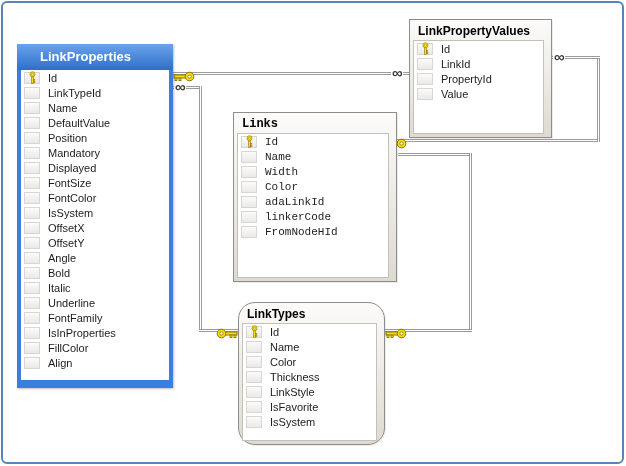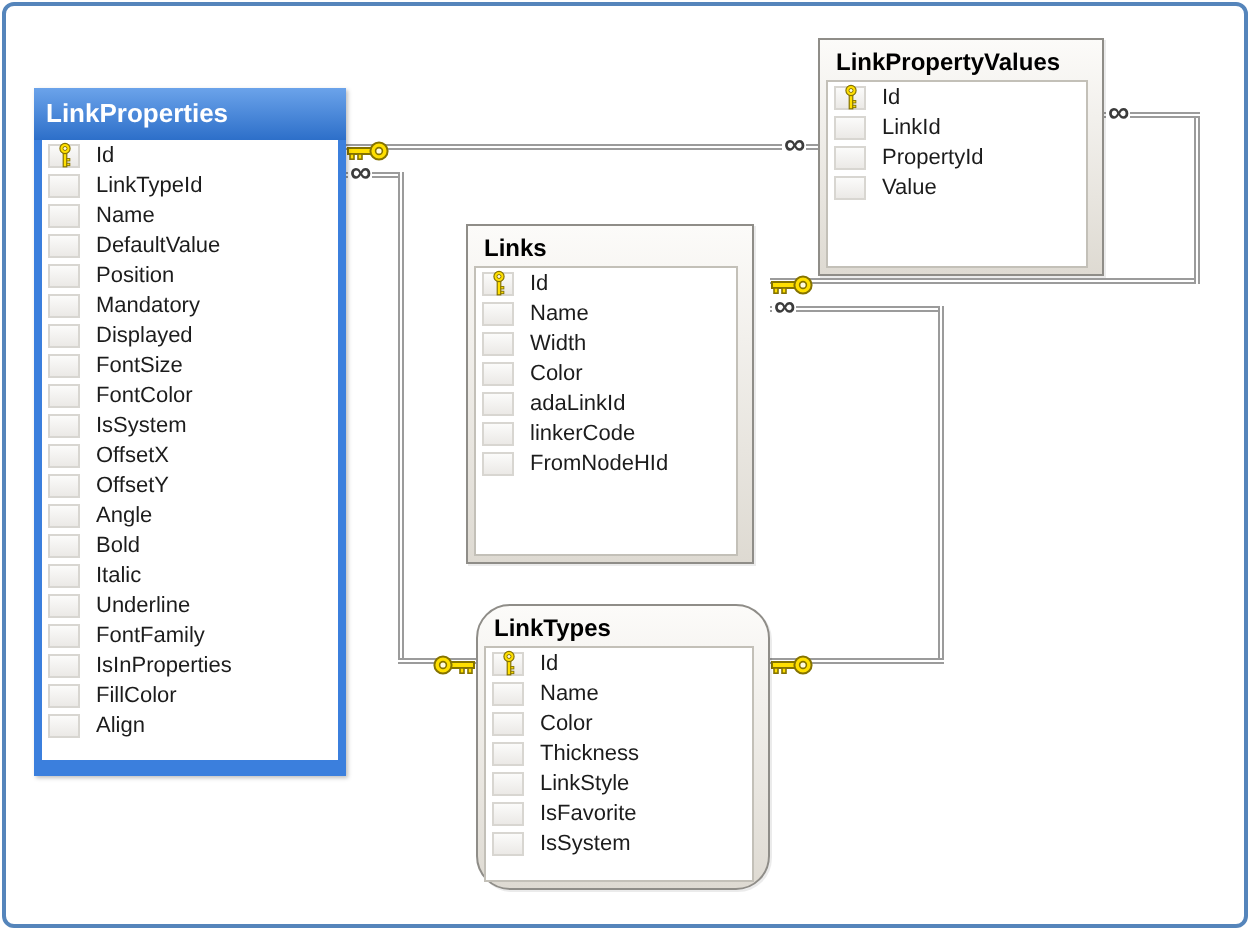--- a/index.html
+++ b/index.html
@@ -27,21 +27,21 @@
     background:linear-gradient(180deg,#fcfbf9 0%,#dedad2 100%);
     padding:2px 7px 3px 3px;box-shadow:1px 1px 0 rgba(0,0,0,0.08);}
   .t-header{height:18px;line-height:18px;font-size:12px;font-weight:700;
     color:#000;padding-left:5px;white-space:nowrap;overflow:hidden;}
   .t-body{box-sizing:border-box;border:1px solid #c3c0b8;background:#fff;overflow:hidden;}
 
   .table.selected{border:none;background:#3b7fdd;padding:0 4px 8px 4px;
     box-shadow:1px 1px 2px rgba(0,0,0,0.25);}
   .table.selected .t-header{height:26px;line-height:26px;font-size:13px;
     color:#fff;background:linear-gradient(180deg,#6ba3ea 0%,#2d6fc9 100%);
-    margin:0 -4px;padding-left:6px;}
+    margin:0 -4px;padding-left:23px;}
   .table.selected .t-body{border:none;}
 
   .row{height:15px;display:flex;align-items:center;}
   .cell{box-sizing:border-box;width:16px;height:12px;margin-left:3px;flex:0 0 16px;
     background:linear-gradient(180deg,#fbfbfa,#ebe9e6);border:1px solid #d8d6d1;
     display:flex;align-items:center;justify-content:center;}
   .row .txt{font-size:11px;color:#1c1c1c;margin-left:8px;white-space:nowrap;}
 
   .rowkey{transform:rotate(-90deg);}
 </style>
@@ -210,21 +210,21 @@
           <span class="cell"></span>
           <span class="txt">PropertyId</span>
         </div>
       <div class="row">
           <span class="cell"></span>
           <span class="txt">Value</span>
         </div>
     </div>
   </div>
 
-  <div class="table" style="left:233px;top:112px;width:144px;height:170px;">
+  <div class="table" style="left:233px;top:112px;width:164px;height:170px;font-family:Liberation Mono, monospace;">
     <div class="t-header">Links</div>
     <div class="t-body" style="height:145px;">
       <div class="row">
         <span class="cell">
             <svg class="rowkey" width="13" height="7" viewBox="0 0 22 11">
               <use href="#keyshape"></use>
             </svg>
           </span>
         <span class="txt">Id</span>
       </div>

